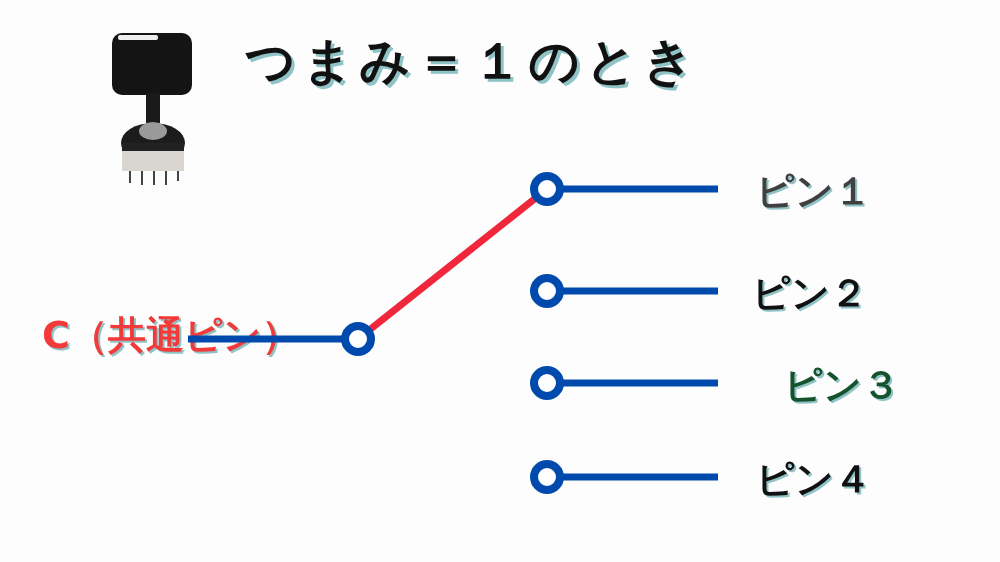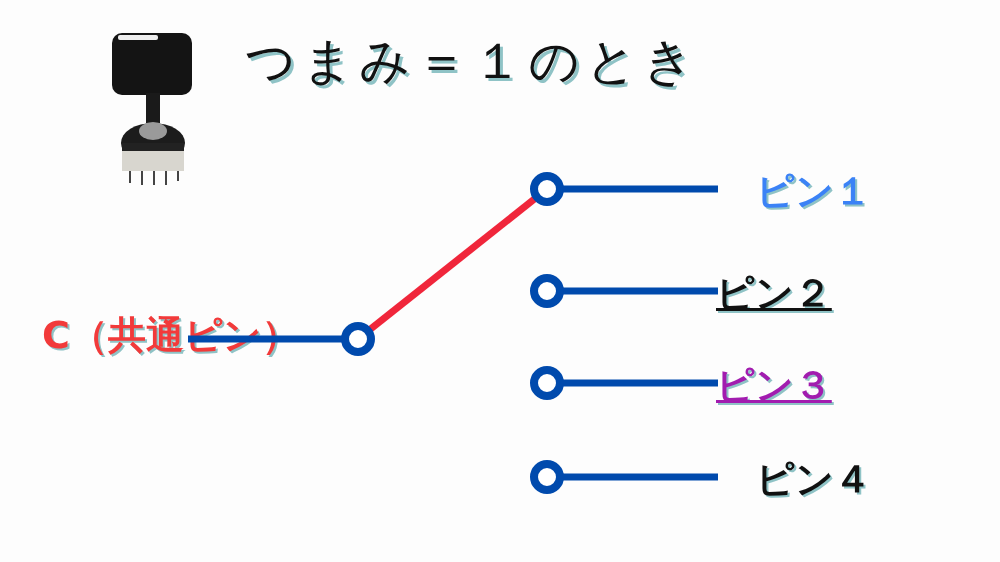--- a/index.html
+++ b/index.html
@@ -1,19 +1,19 @@
 <!DOCTYPE html>
 <html><head>
 <meta charset="utf-8">
 <style>
   html, body { margin:0; padding:0; }
   body { width:1000px; height:562px; background:#fdfdfd; position:relative; overflow:hidden;
          font-family:"DejaVu Sans", sans-serif; }
   .abs { position:absolute; }
-  .title { left:245px; top:28px; font-size:50px; font-weight:normal; color:#111; letter-spacing:6px;
+  .title { left:245px; top:28px; font-size:50px; font-weight:bold; color:#111; letter-spacing:6px;
            text-shadow:3px 3px 0 #8fc3c6; white-space:nowrap; }
   .lbl { font-size:38px; font-weight:bold; white-space:nowrap; text-shadow:2px 2px 0 #8fc3c6; }
   .knob { left:100px; top:25px; width:110px; height:170px; }
   svg.diagram { position:absolute; left:0; top:0; }
 </style>
 </head>
 <body>
 
 <div class="abs knob">
   <svg width="110" height="170" viewBox="0 0 110 170">
@@ -56,16 +56,16 @@
   <g>
     <line x1="560" y1="383" x2="718" y2="383" stroke="#004aad" stroke-width="7"></line>
     <circle cx="547" cy="383" r="13" fill="#fff" stroke="#004aad" stroke-width="8"></circle>
   </g>
   <g>
     <line x1="560" y1="477" x2="718" y2="477" stroke="#004aad" stroke-width="7"></line>
     <circle cx="547" cy="477" r="13" fill="#fff" stroke="#004aad" stroke-width="8"></circle>
   </g>
 </svg>
 
-<div class="abs lbl" style="left:756px;top:166px;color:#3b82f6;">ピン１</div>
-<div class="abs lbl" style="left:716px;top:268px;color:#111;text-decoration:underline;">ピン２</div>
-<div class="abs lbl" style="left:716px;top:360px;color:#a21caf;text-decoration:underline;">ピン３</div>
+<div class="abs lbl" style="left:756px;top:166px;color:#404040;">ピン１</div>
+<div class="abs lbl" style="left:752px;top:268px;color:#111;">ピン２</div>
+<div class="abs lbl" style="left:784px;top:360px;color:#14532d;">ピン３</div>
 <div class="abs lbl" style="left:756px;top:454px;color:#111;text-align:right;">ピン４</div>
 
 </body></html>

